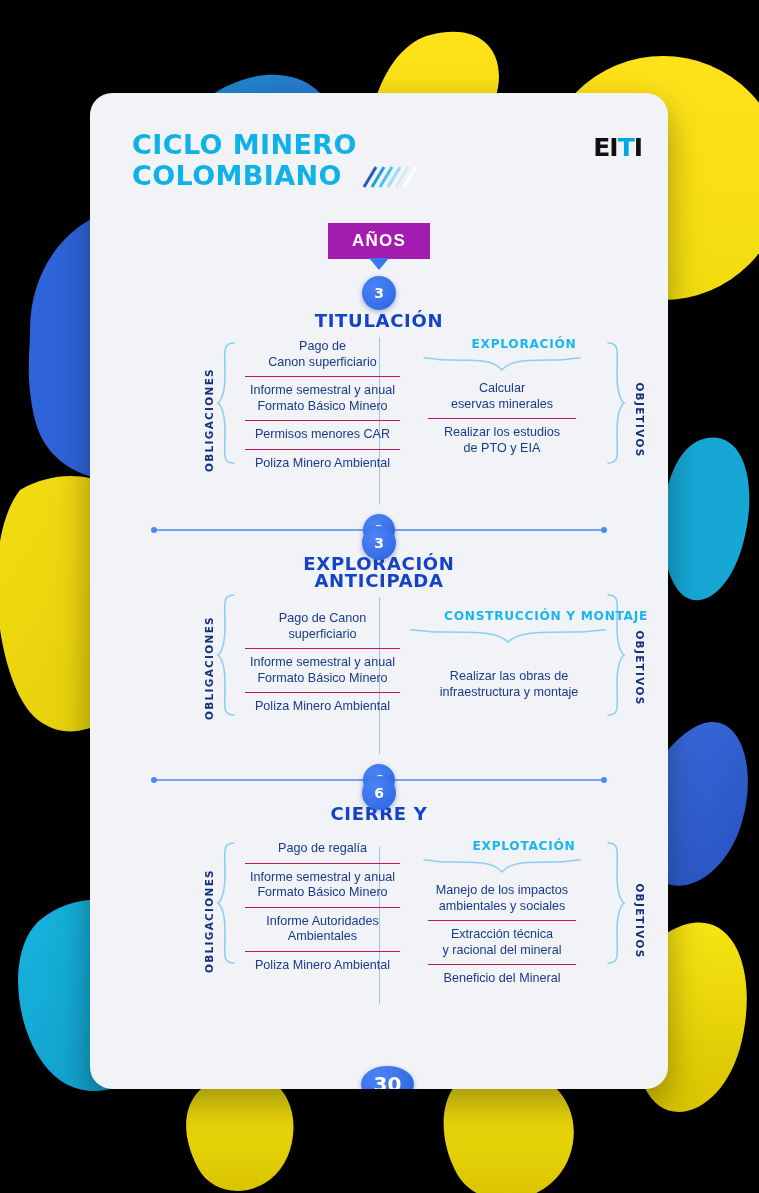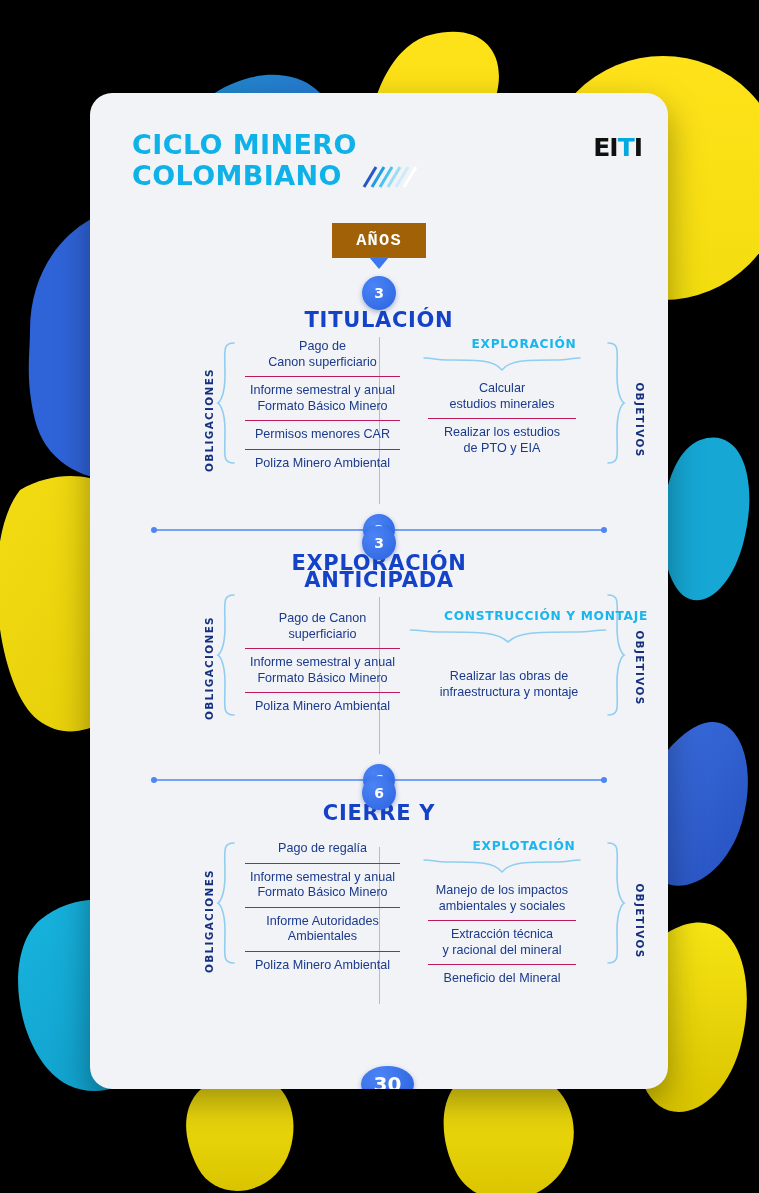--- a/index.html
+++ b/index.html
@@ -42,43 +42,43 @@
     font-weight:bold;font-size:25px;letter-spacing:-1px;
     line-height:25px;
   }
   .eiti .blk{color:#101010;}
   .eiti .cyn{color:#00A9E0;}
 
   
   .anios-wrap{position:absolute;left:0;top:130px;width:578px;text-align:center;}
   .anios{
     display:inline-block;position:relative;
-    background:#a16207;color:#ffffff;
+    background:#a21caf;color:#ffffff;
     font-weight:bold;font-size:17px;letter-spacing:1.2px;
     padding:8px 24px 8px 24px;
-    font-family:Liberation Mono, monospace;
+    font-family:Liberation Sans, sans-serif;
   }
   .anios:after{
     content:"";position:absolute;left:50%;margin-left:-10px;bottom:-11px;
     border-left:10px solid transparent;border-right:10px solid transparent;
     border-top:12px solid #3B77F0;
   }
 
   .circ{
     position:absolute;border-radius:50%;
     background:radial-gradient(circle at 35% 30%,#4B84F5,#2C63E0);
     color:#fff;font-weight:bold;
     font-family:"DejaVu Sans", sans-serif;
     display:flex;align-items:center;justify-content:center;
     box-shadow:0 2px 5px rgba(20,50,140,.35);
     z-index:4;
   }
   .stage-name{
     text-align:center;color:#1543C8;
-    font-weight:bold;font-size:21px;line-height:17px;
+    font-weight:bold;font-size:18px;line-height:17px;
     letter-spacing:.7px;
     font-family:"DejaVu Sans", sans-serif;
   }
   .stage-name span{display:block;}
 
   .vline{position:absolute;left:289px;width:1px;background:#9DC2EF;}
 
   
   .brace-label{
     position:absolute;
@@ -228,21 +228,21 @@
           <span>Poliza Minero Ambiental</span>
         </div>
       </div>
       <div class="subhead" style="position:absolute;left:310px;top:244px;width:248px;">EXPLORACIÓN</div>
       <svg style="position:absolute;left:332px;top:263px;" width="160" height="16" viewBox="0 0 160 16" preserveAspectRatio="none">
       <path d="M2,2 C14,2 8,4 30,4 C56,4 72,4 80,14 C88,4 104,4 130,4 C152,4 146,2 158,2" fill="none" stroke="#8FCEF0" stroke-width="1.4" stroke-linecap="round"></path>
       </svg>
       <div class="col" style="left:338px;top:282px;width:148px;">
         <div class="item">
           <span>Calcular</span>
-          <span>estudios minerales</span>
+          <span>eservas minerales</span>
         </div>
         <div class="item">
           <span>Realizar los estudios</span>
           <span>de PTO y EIA</span>
         </div>
       </div>
       <div class="divider" style="top:425px;">
       <svg width="578" height="24" viewBox="0 0 578 24">
         <line x1="64" y1="12" x2="514" y2="12" stroke="#4E86F2" stroke-width="1.6"></line>
         <circle cx="64" cy="12" r="3" fill="#4E86F2"></circle>

